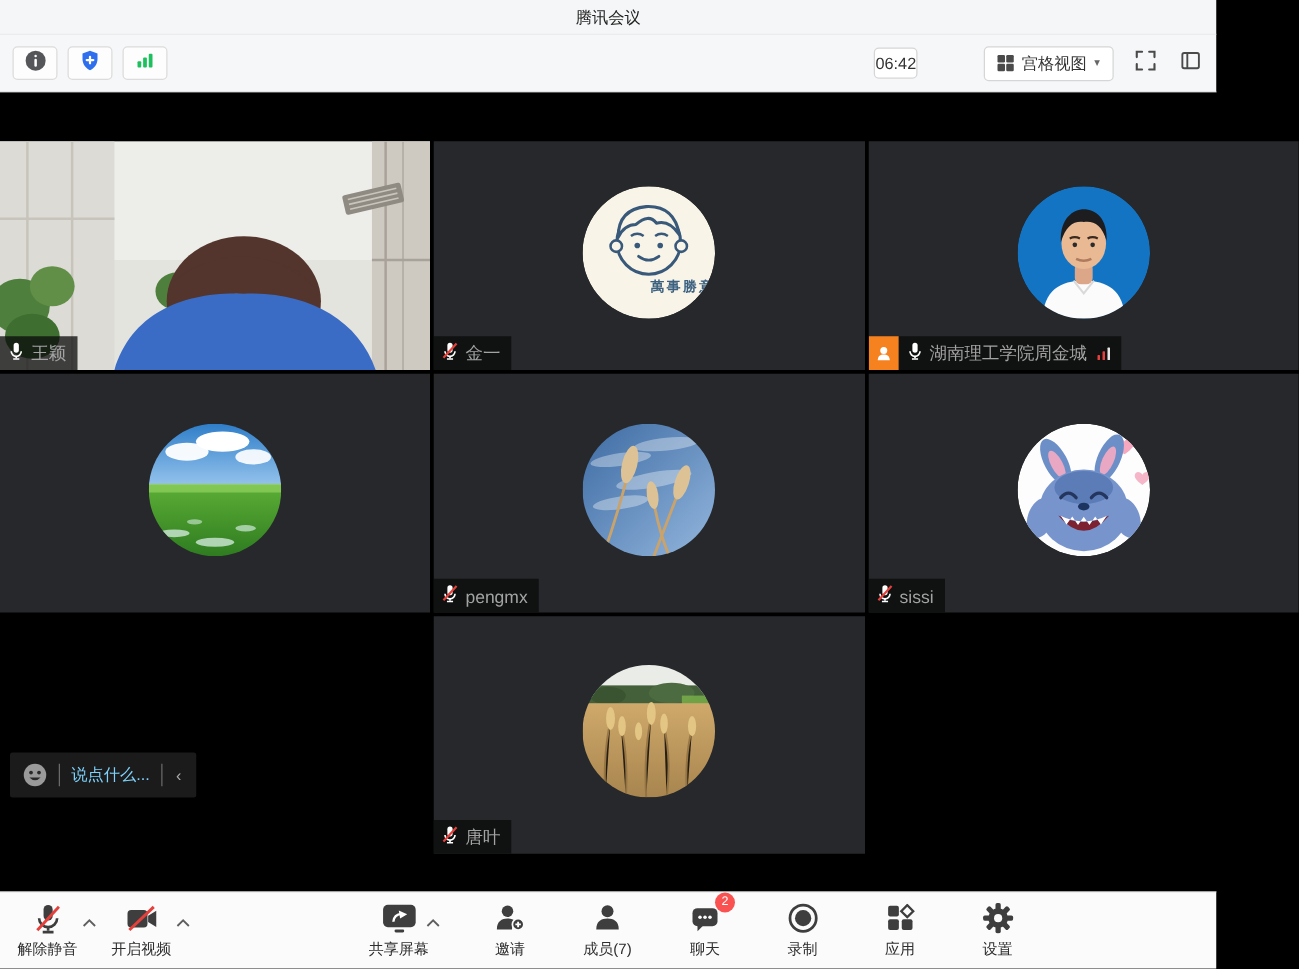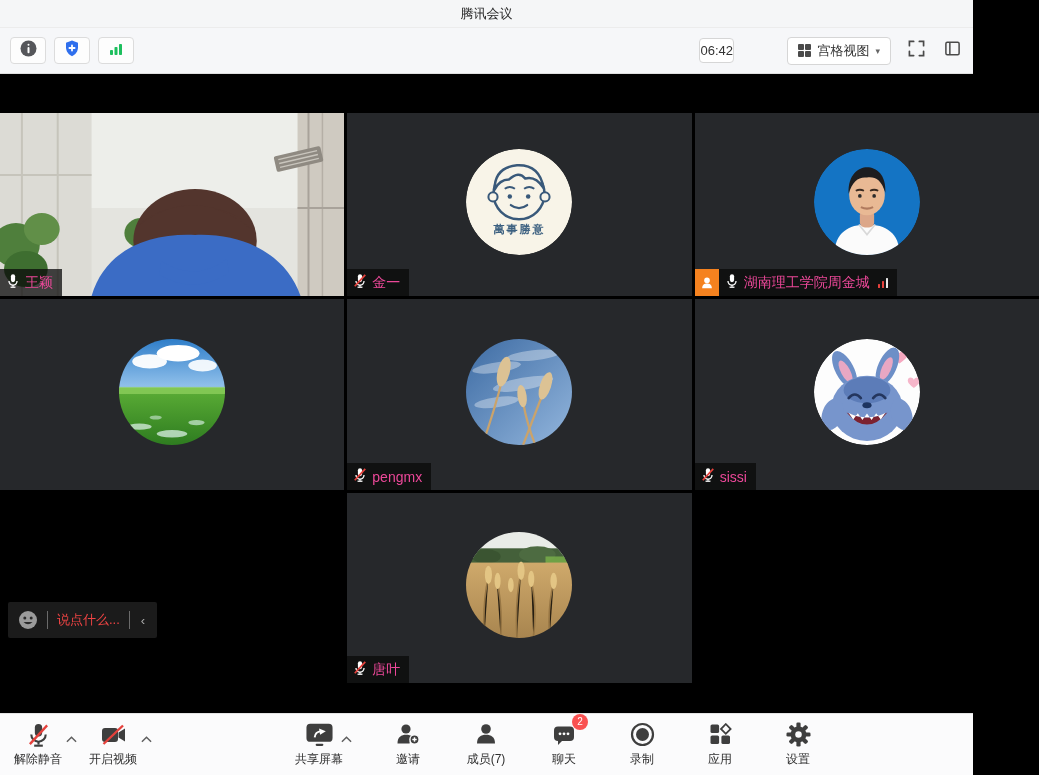--- a/index.html
+++ b/index.html
@@ -30,38 +30,38 @@
   
   .stage { position:relative; flex:1 1 auto; background:#000; }
   .grid { position:absolute; top:39px; left:0; width:1039px;
     display:grid; grid-template-columns:1fr 1fr 1fr; grid-template-rows:183px 191px 190px; gap:3px; }
   .tile { position:relative; background:#26282b; overflow:hidden; cursor:pointer; }
   .tile.empty { background:transparent; cursor:default; }
   .tile .vid { position:absolute; inset:0; width:100%; height:100%; }
   .center-wrap { position:absolute; inset:0; display:flex; align-items:center; justify-content:center; }
   .avatar { width:106px; height:106px; border-radius:50%; overflow:hidden; position:relative; margin-top:-6px; }
   .avatar svg { display:block; width:106px; height:106px; }
-  .avatar-caption { position:absolute; left:0; right:0; top:69%; text-align:center; font-size:11px;
+  .avatar-caption { position:absolute; left:0; right:0; top:69%; text-align:right; font-size:11px;
     font-weight:bold; color:#3c6080; letter-spacing:2px; }
 
   .name-row { position:absolute; left:0; bottom:0; display:flex; align-items:stretch; }
   .presenter-badge { width:24px; background:#f5821f; display:flex; align-items:center; justify-content:center; }
-  .name-label { background:rgba(10,10,10,0.75); color:#ec4899; font-size:14px; display:flex; align-items:center;
+  .name-label { background:rgba(10,10,10,0.75); color:#a3a3a3; font-size:14px; display:flex; align-items:center;
     gap:5px; padding:4px 9px 4px 6px; white-space:nowrap; }
   .sigbars { display:flex; align-items:flex-end; gap:1.5px; margin-left:3px; }
   .sigbars i { display:block; width:2.5px; border-radius:0.5px; }
   .sigbars .b1 { height:4px; background:#e5413c; }
   .sigbars .b2 { height:7px; background:#e5413c; }
   .sigbars .b3 { height:10px; background:#e8e8e8; }
 
   
   .chatbar { position:absolute; left:8px; top:528px; height:36px; background:rgba(70,70,70,0.38);
     border-radius:2px; display:flex; align-items:center; padding:0 10px; gap:9px; }
   .chatbar .vdiv { width:1px; height:18px; background:#6a6a6a; }
-  .chat-ph { color:#ef4444; font-size:13px; cursor:text;text-align:right; }
+  .chat-ph { color:#7dd3fc; font-size:13px; cursor:text;text-align:right; }
   .chat-collapse { color:#aaa; font-size:13px; cursor:pointer; padding:0 2px; }
 
   
   .bottombar { height:62px; background:#fbfbfc; border-top:1px solid #e3e3e3; display:flex;
     align-items:center; padding:0 12px; flex:0 0 auto; }
   .bb-item { display:flex; flex-direction:column; align-items:center; justify-content:center; gap:3px;
     cursor:pointer; min-width:52px; position:relative; }
   .bb-item .ico { height:27px; display:flex; align-items:center; justify-content:center; }
   .bb-item .lbl { font-size:12px; color:#2e2e2e; white-space:nowrap; }
   .chev { cursor:pointer; margin:0 2px 14px -6px; padding:2px; }

